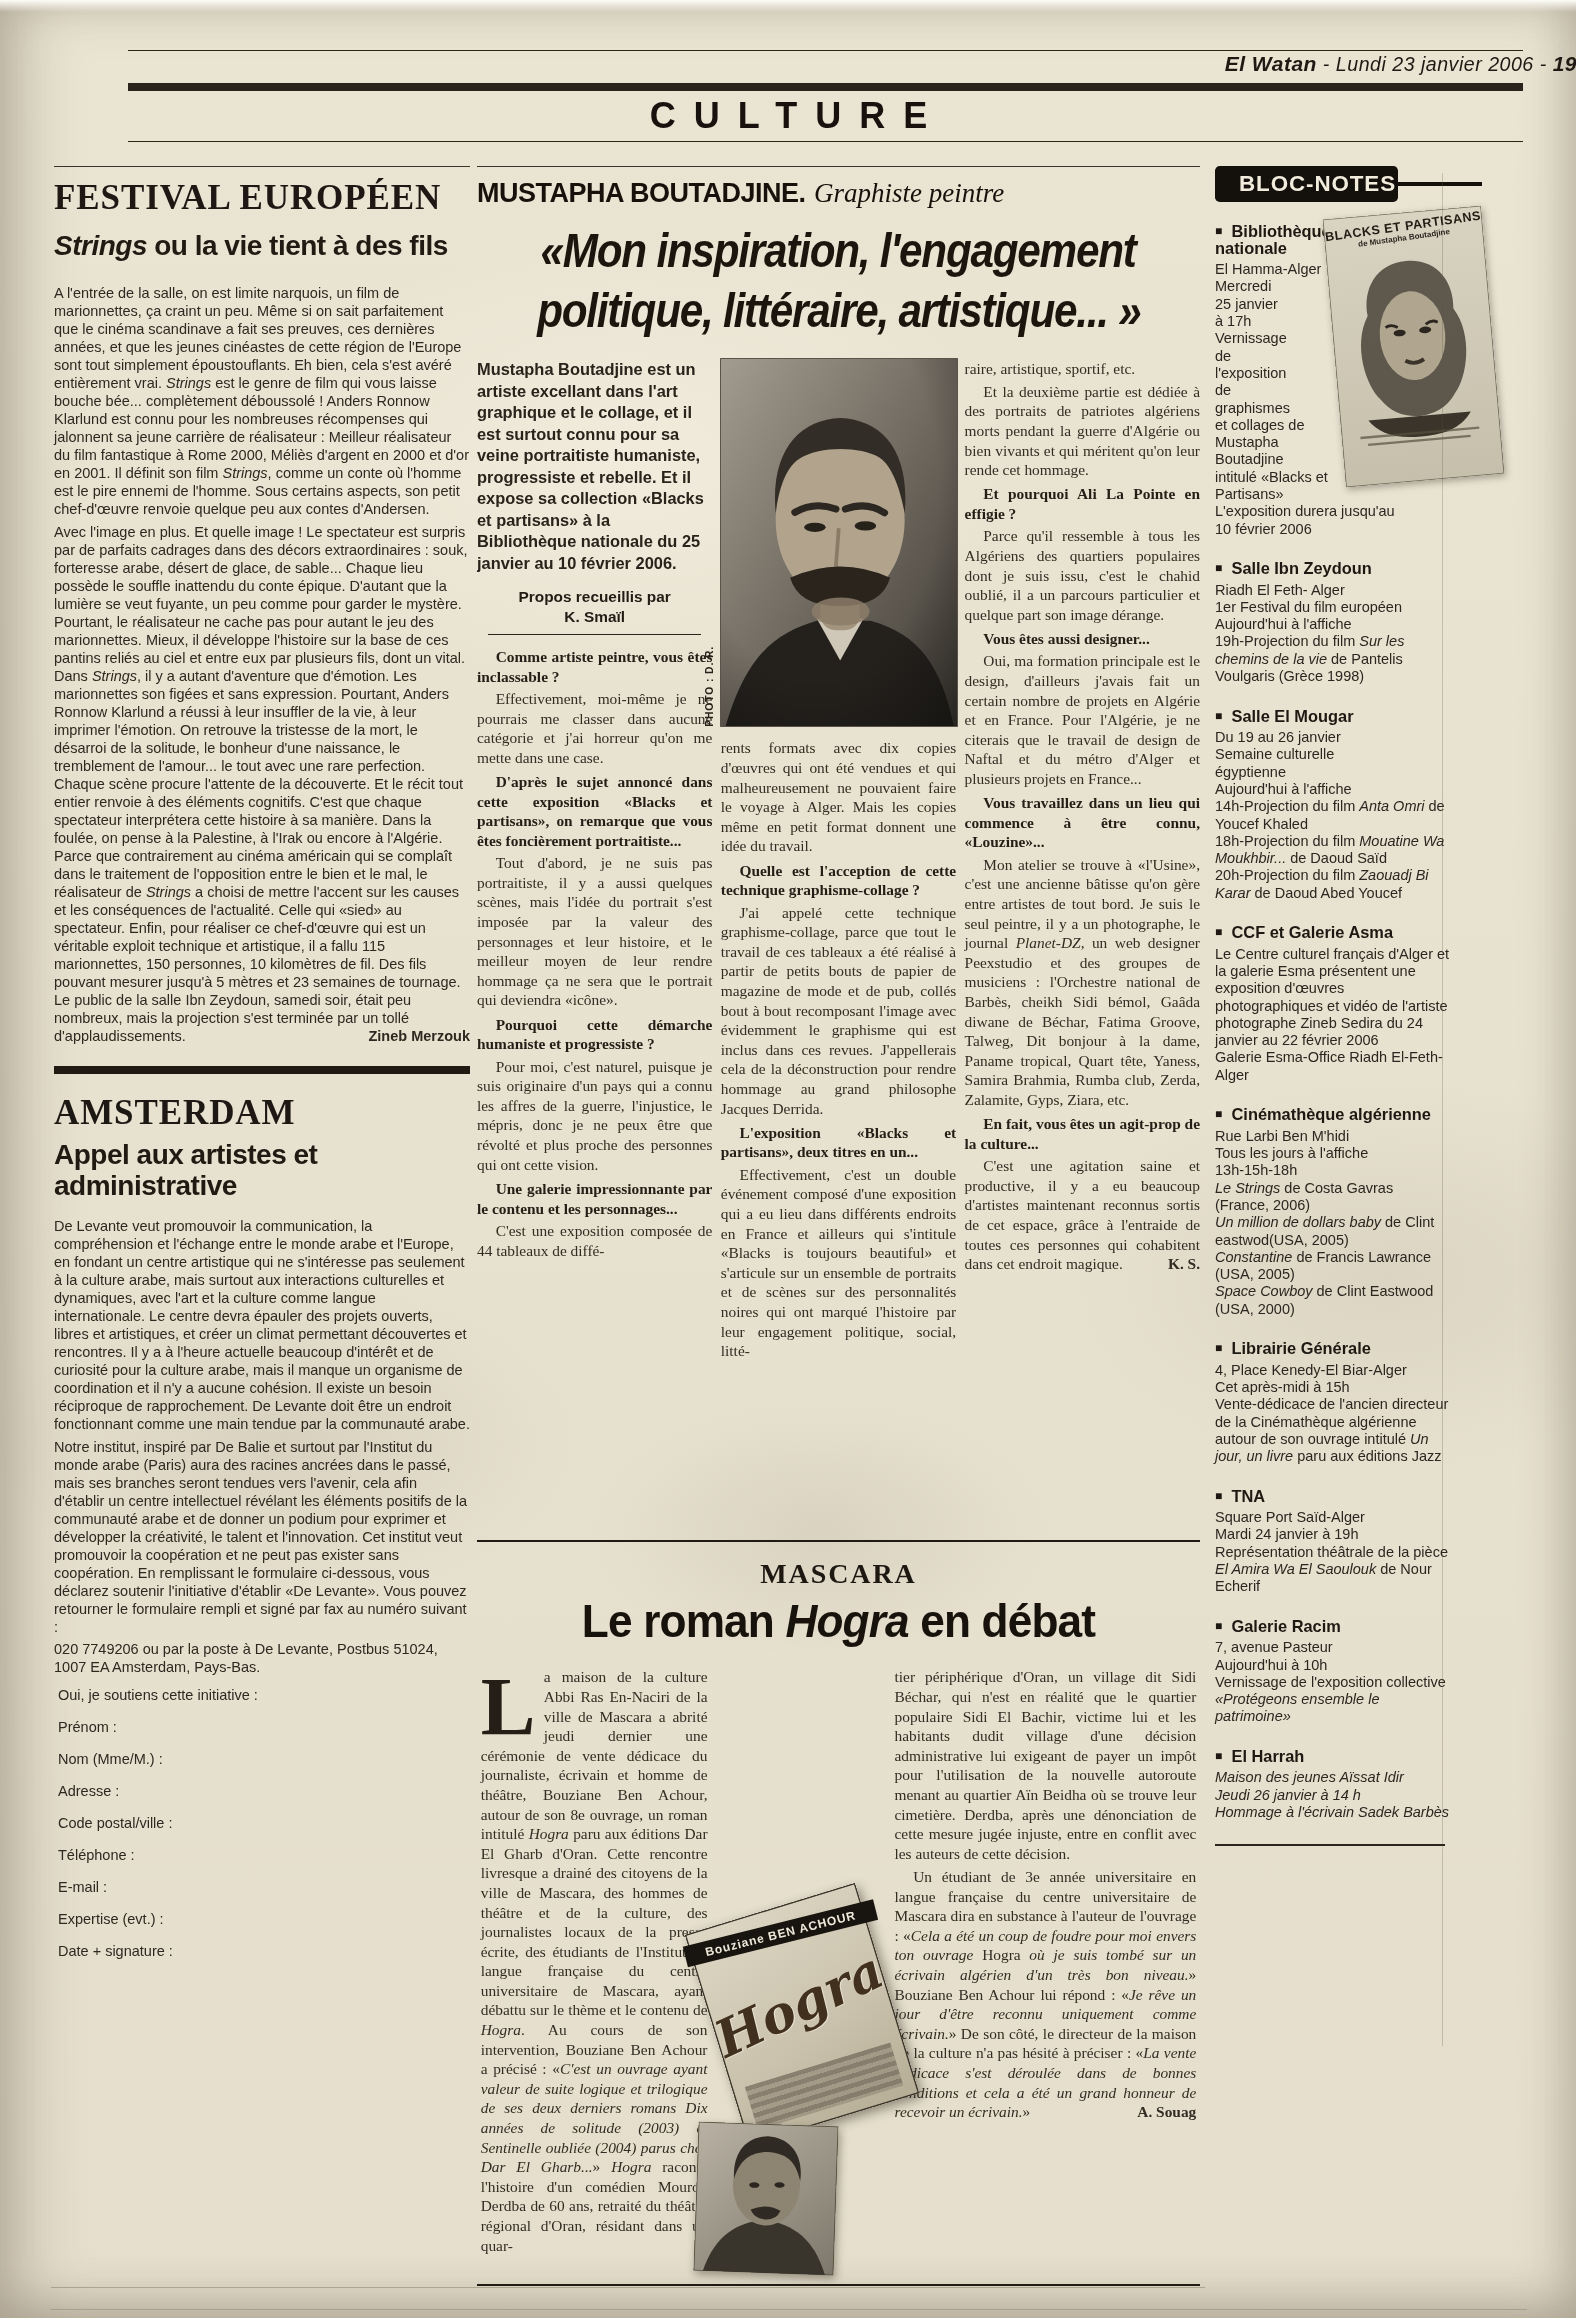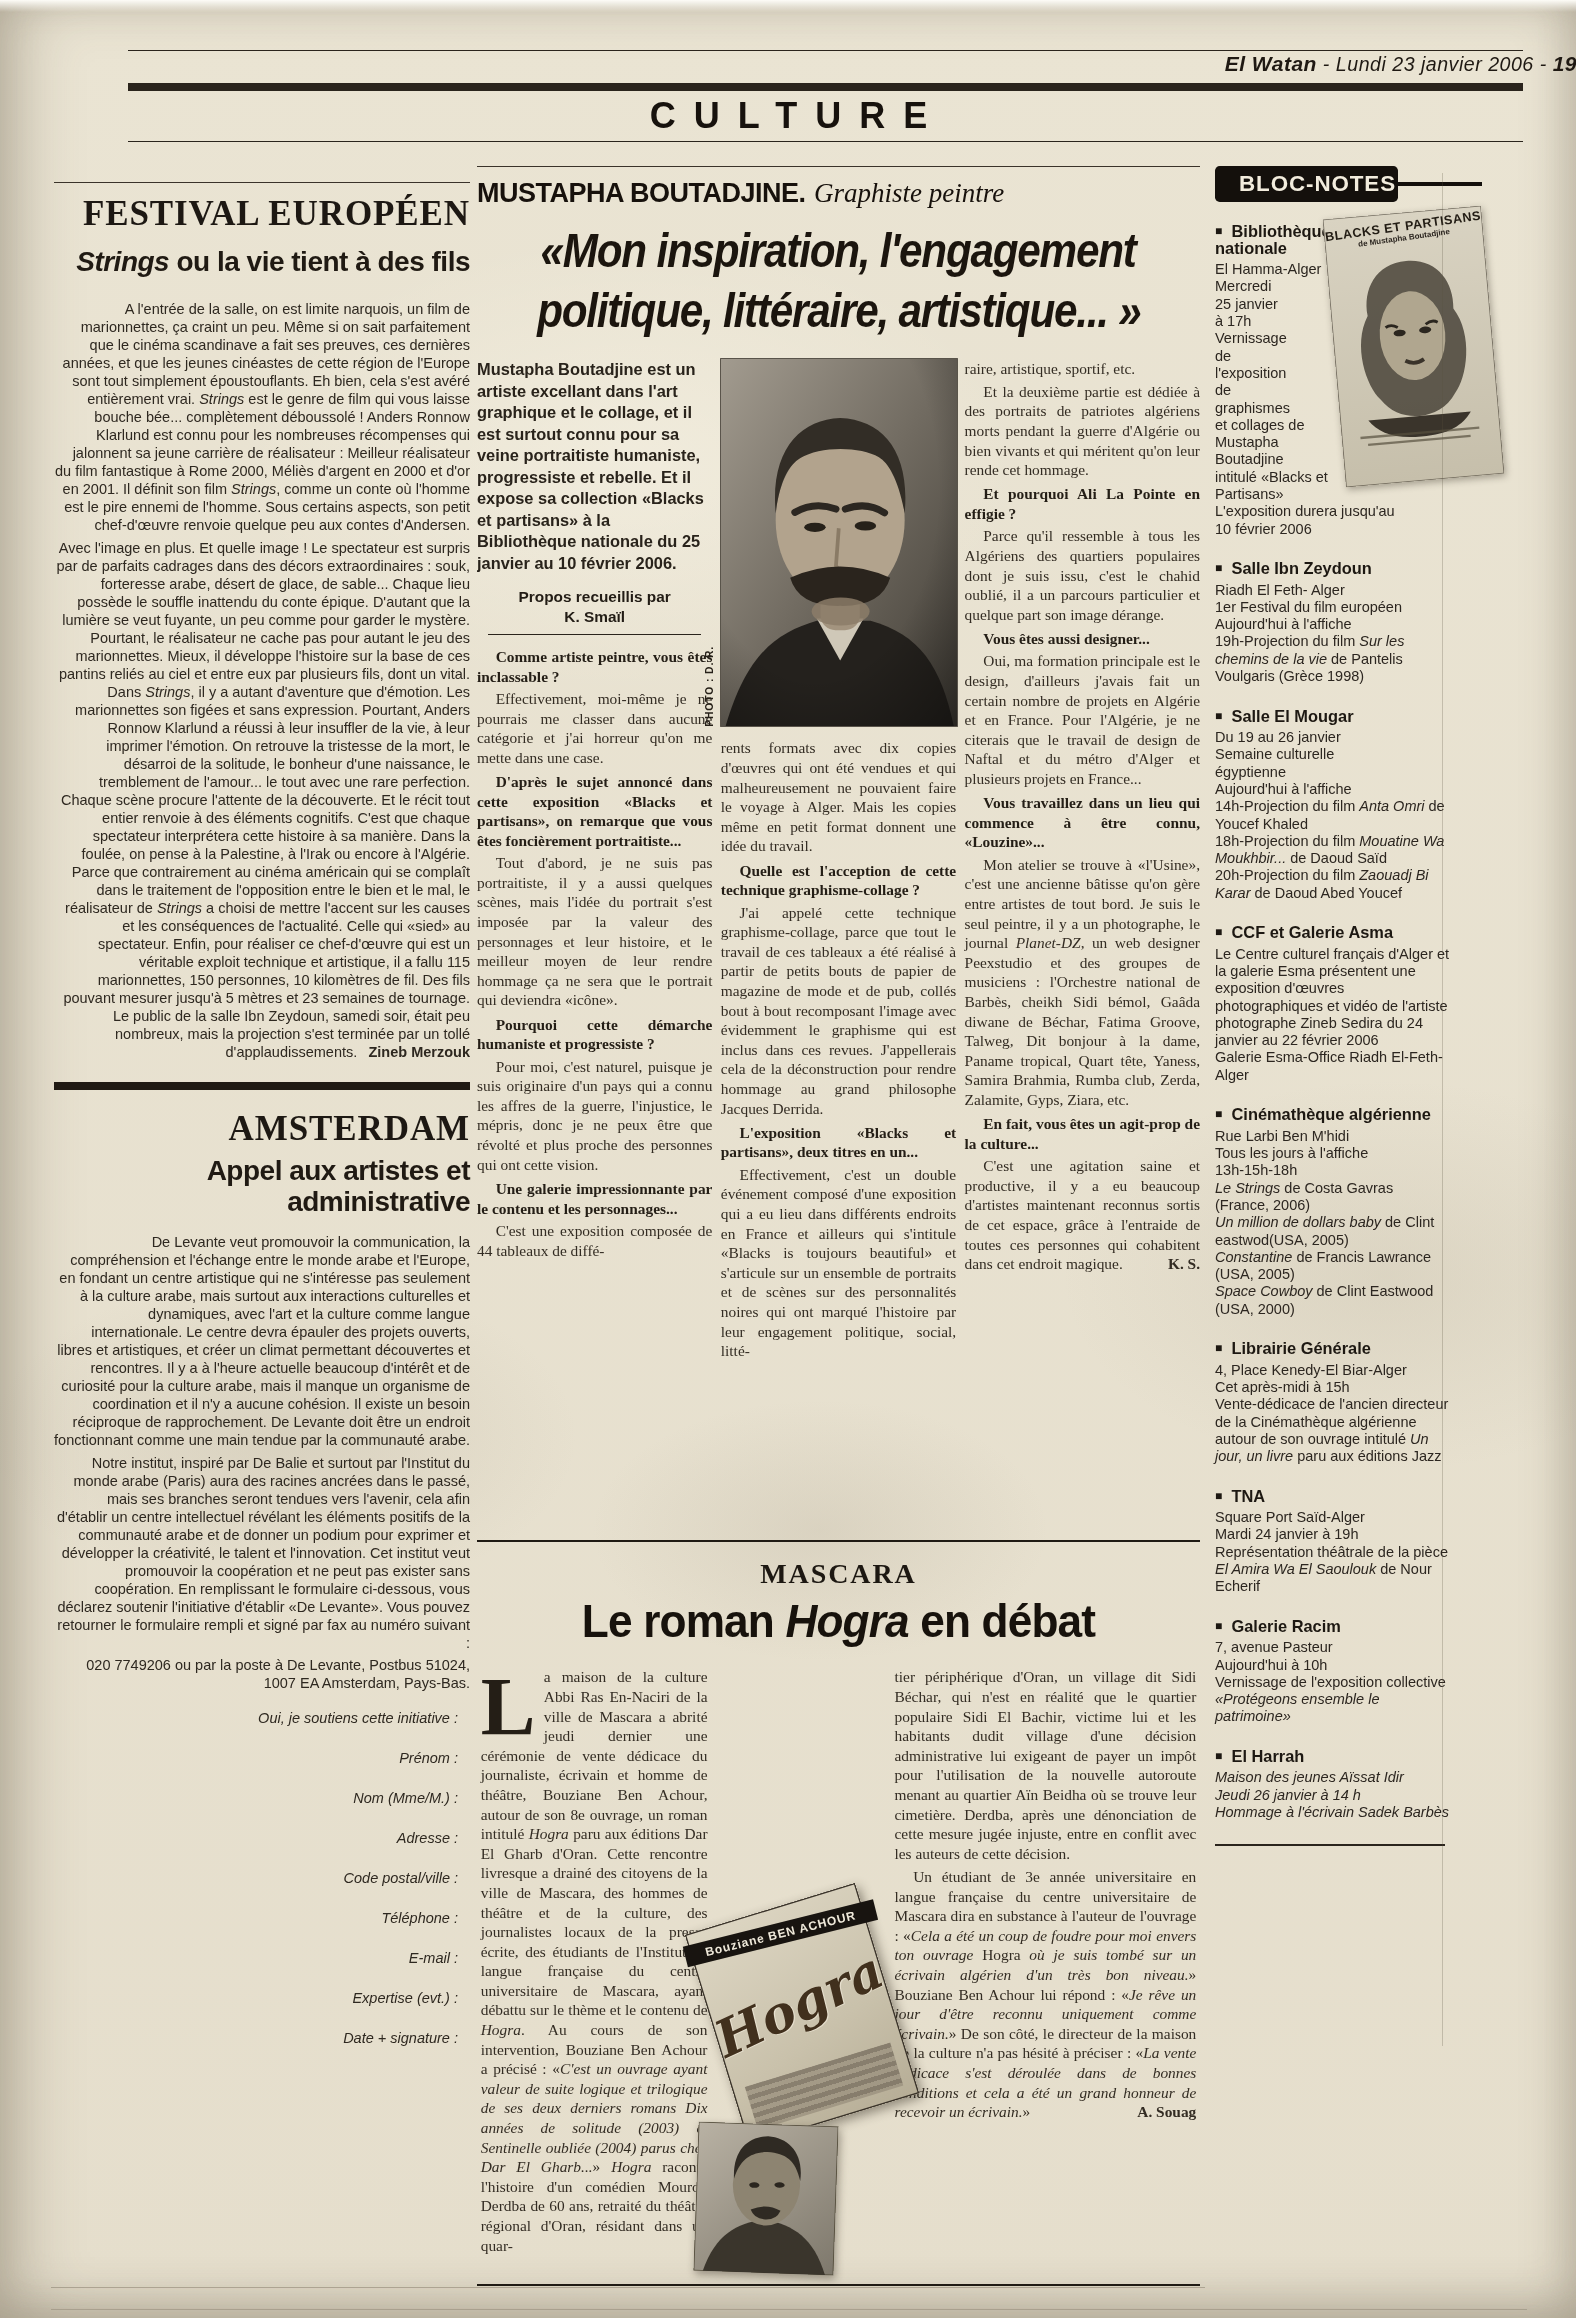--- a/index.html
+++ b/index.html
@@ -21,27 +21,27 @@
   .mh-page{font-weight:800;font-size:21px;}
   .section-title{position:absolute;top:95px;left:0;width:100%;text-align:center;font-weight:900;font-size:36px;letter-spacing:18px;text-indent:18px;color:#17120d;}
 
   
   .rule-thin{height:1.4px;background:#3a332a;margin-bottom:10.3px;}
   .seg-i{font-style:italic;}
   .seg-s{float:right;font-weight:700;padding-left:11.2px;}
   p.para{margin:0 0 4.7px 0;}
 
   
-  .col-left{position:absolute;left:54px;top:182px;width:416px;text-align:right;}
+  .col-left{position:absolute;left:54px;top:166px;width:416px;}
   .serif-kicker{font-family:"Liberation Serif",serif;font-weight:600;font-size:35px;letter-spacing:0.9px;margin:0 0 6.5px 0;color:#1d1813;}
   .sans-head{font-weight:800;font-size:28px;line-height:44px;margin:0 0 16px 0;color:#201a13;letter-spacing:-0.5px;}
   .sans-body{font-size:14.5px;line-height:18px;color:#2e2820;}
   .divider-bar{height:7.5px;background:#201a13;margin:21.5px 0 18.7px 0;width:100%;}
   .form-block{font-size:14.5px;line-height:28px;color:#2e2820;}
-  .form-block p.para{margin:12px;font-style:italic;}
+  .form-block p.para{margin:4px;}
 
   
   .col-center{position:absolute;left:477px;top:166px;width:723px;height:2115px;}
   .interview{position:absolute;top:0;left:0;right:0;height:1374px;overflow:hidden;}
   .kicker-row{font-size:27px;margin:0 0 12px 0;color:#17110c;white-space:nowrap;}
   .k-name{font-weight:800;letter-spacing:-0.5px;}
   .k-role{font-family:"Liberation Serif",serif;font-style:italic;font-weight:500;margin-left:8.4px;}
   .big-head{text-align:center;margin:4.7px 0 18.7px 0;}
   .bh-line{display:inline-block;font-weight:700;font-style:italic;font-size:48px;line-height:60px;color:#1b150e;letter-spacing:-1.4px;transform:scaleX(.88);transform-origin:center;white-space:nowrap;}
   .iv-cols{display:flex;gap:8.4px;}

